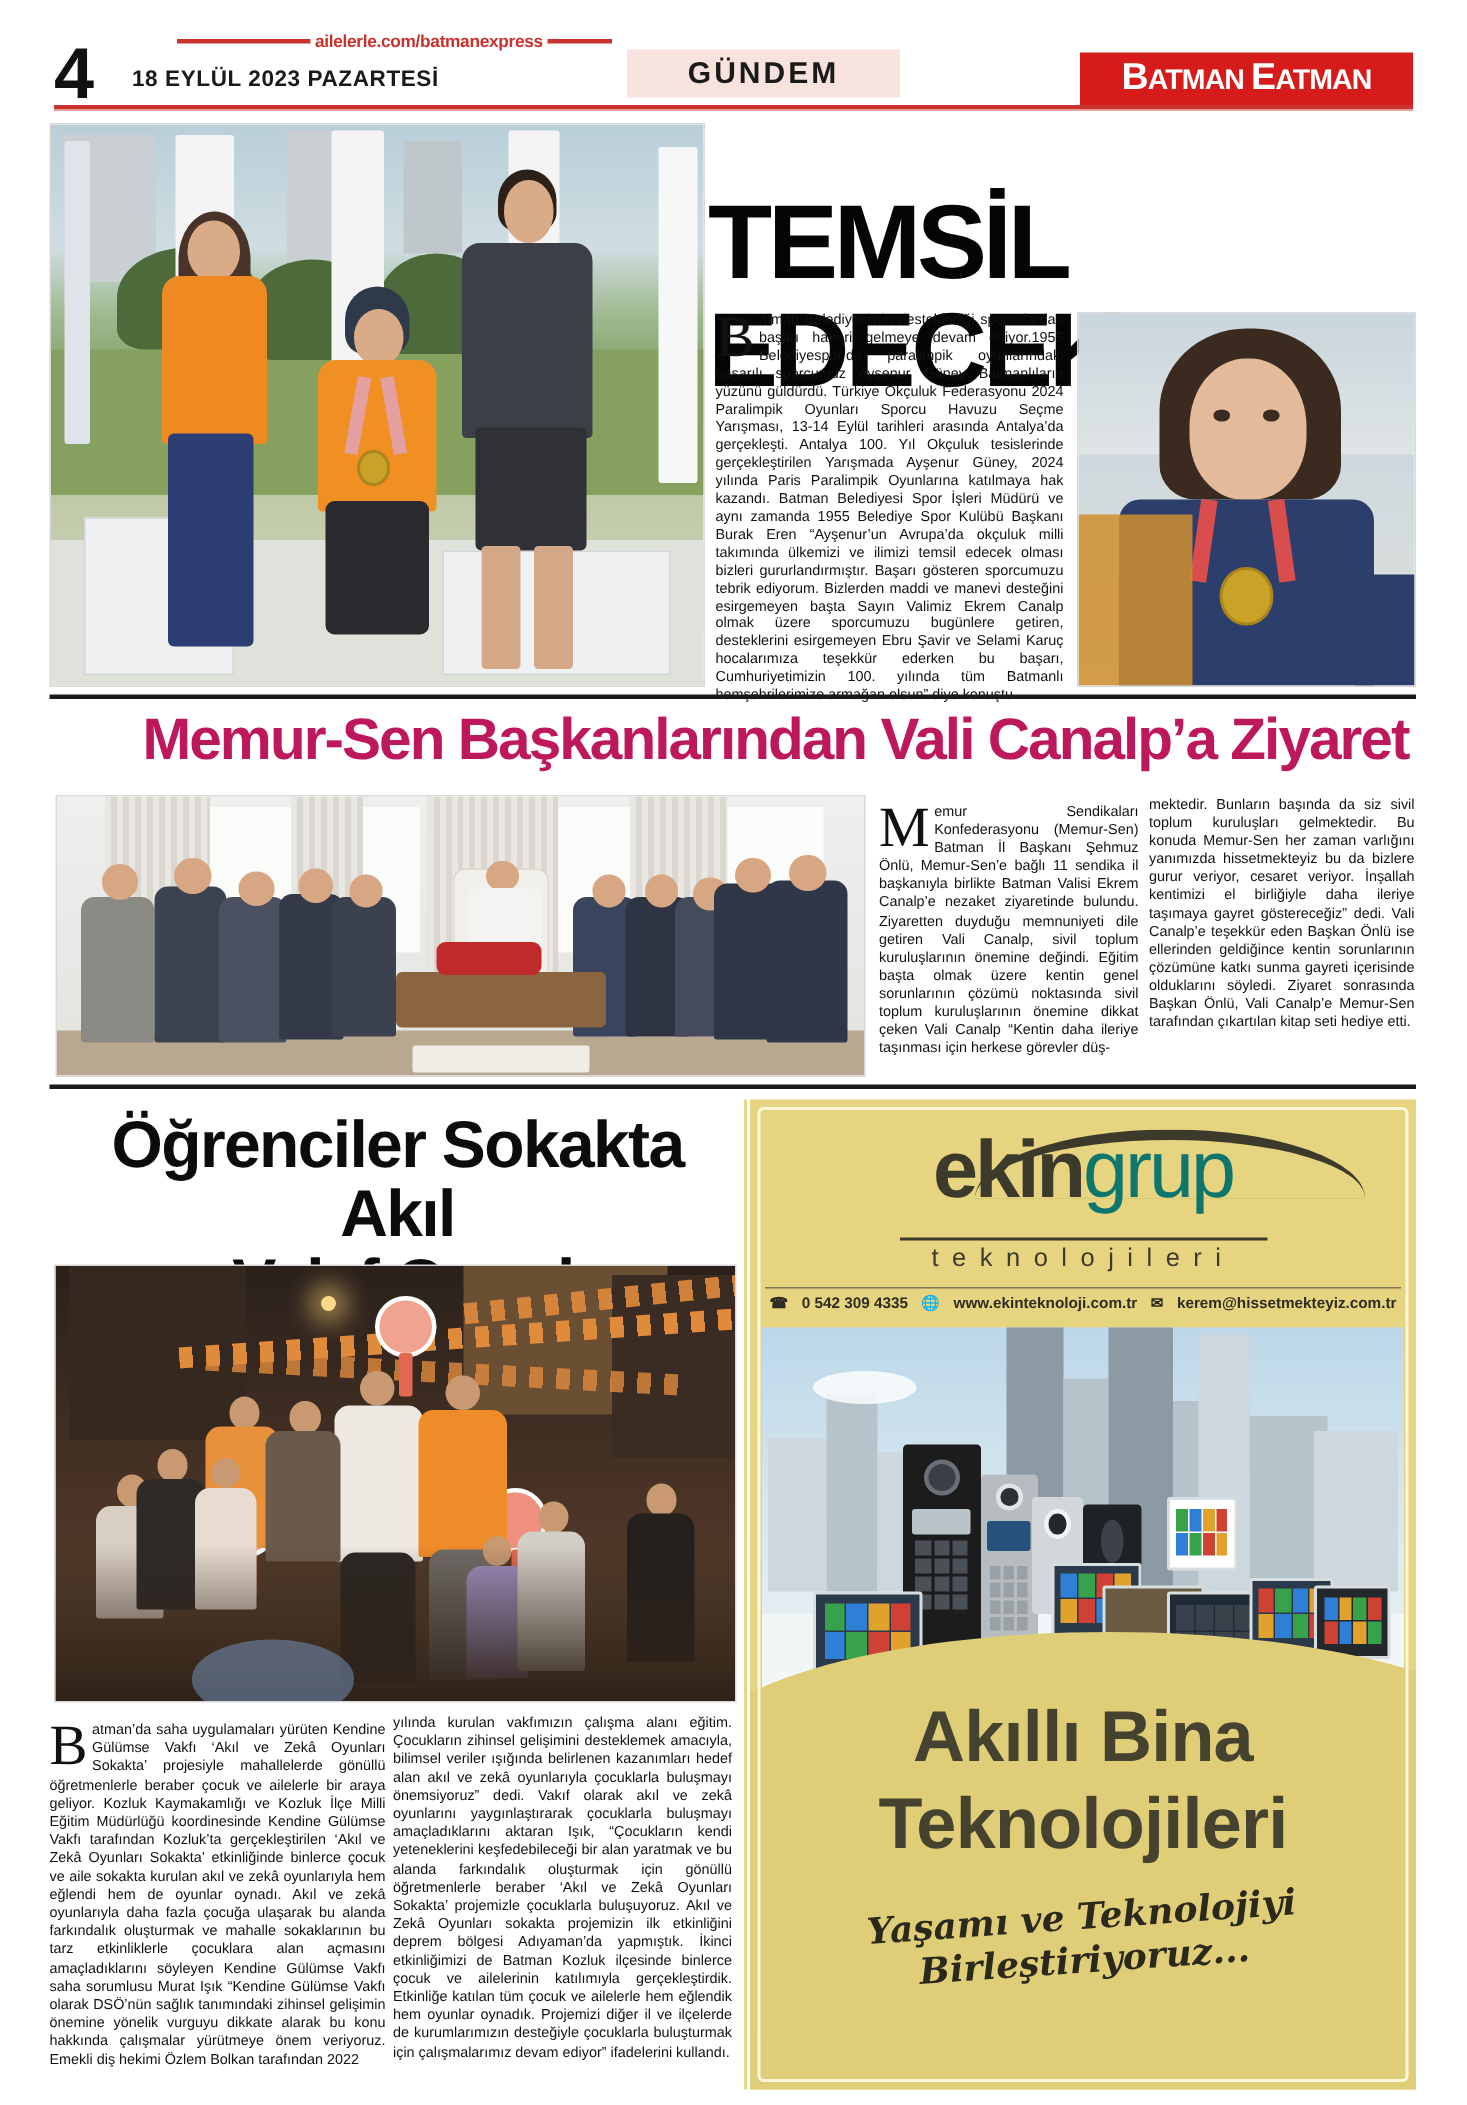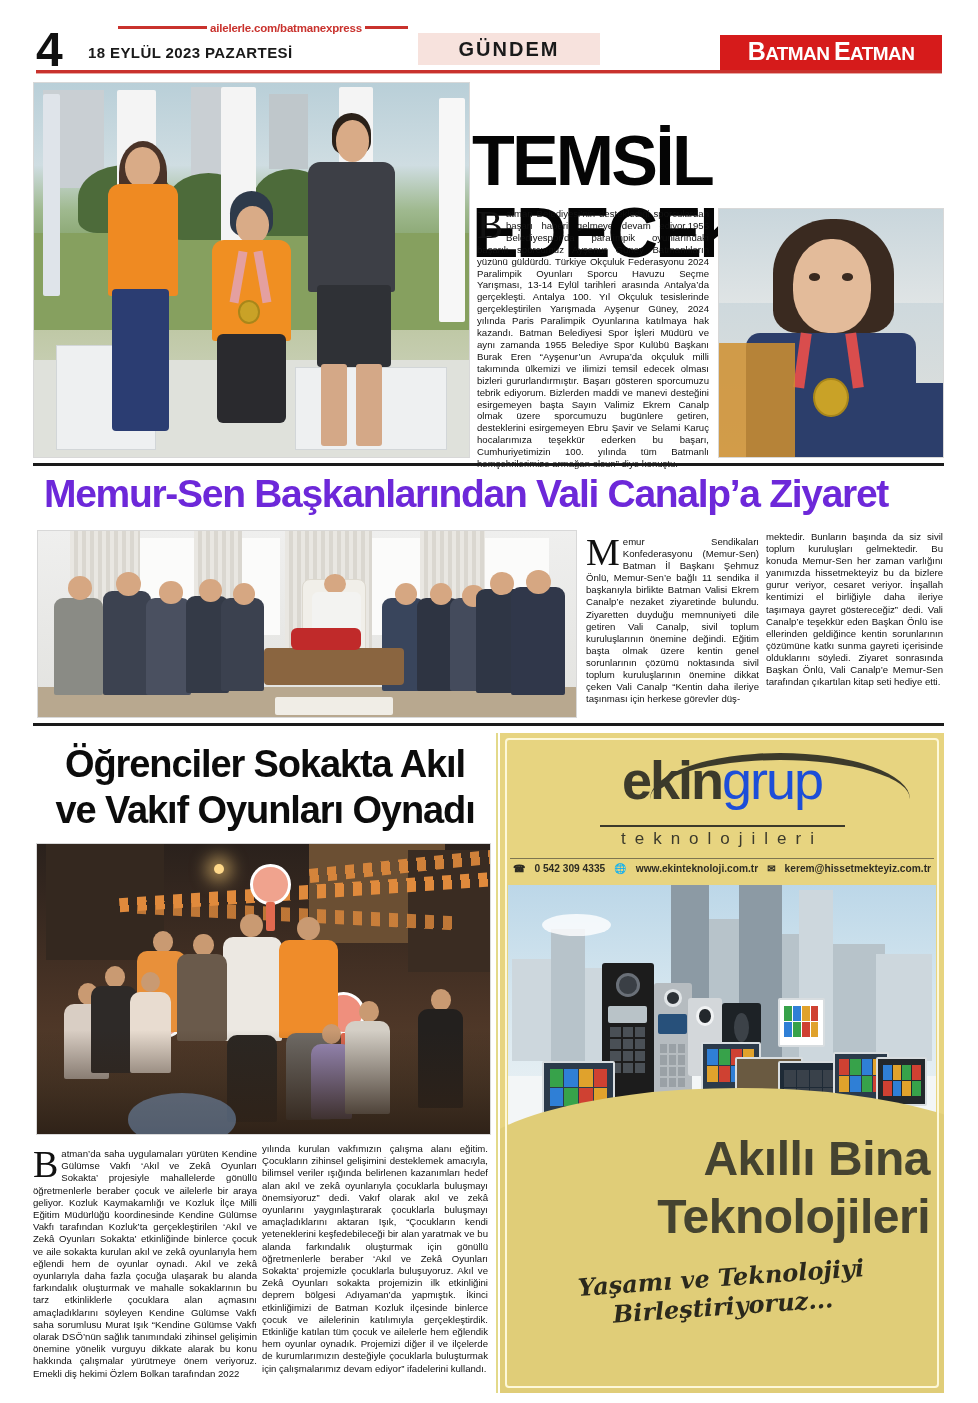--- a/index.html
+++ b/index.html
@@ -44,71 +44,71 @@
              line-height:11.9px; color:#111; text-align:justify; }
   .a1-body .dropcap { float:left; font-size:39px; line-height:31px; font-weight:normal;
                       padding:1px 3px 0 0; font-family:"Liberation Serif", serif; }
   .a1-photo2 { position:absolute; left:718px; top:208px; width:226px; height:250px;
                border:1px solid #d8d8d8; overflow:hidden; }
 
   .sep1 { position:absolute; left:33px; top:463px; width:911px; height:3px; background:#1a1a1a; }
 
   
   .a2-head { position:absolute; left:44px; top:471px; width:895px; font-size:39px;
-             font-weight:bold; color:#6d28d9; letter-spacing:-1.3px; line-height:46px;
-             text-align:left; }
+             font-weight:bold; color:#be185d; letter-spacing:-1.3px; line-height:46px;
+             text-align:right; }
   .a2-photo { position:absolute; left:37px; top:530px; width:540px; height:188px;
               border:1px solid #d8d8d8; overflow:hidden; }
   .a2-col1 { position:absolute; left:586px; top:536px; width:173px; font-size:9.6px;
              line-height:12.1px; color:#111; text-align:justify; }
   .a2-col1 .dropcap { float:left; font-size:38px; line-height:30px;
                       padding:1px 3px 0 0; font-family:"Liberation Serif", serif; }
   .a2-col2 { position:absolute; left:766px; top:531px; width:177px; font-size:9.6px;
              line-height:12.1px; color:#111; text-align:justify; }
 
   .sep2 { position:absolute; left:33px; top:723px; width:911px; height:3px; background:#1a1a1a; }
 
   
-  .a3-head { position:absolute; left:34px; top:741px; width:462px; font-size:38px;
+  .a3-head { position:absolute; left:34px; top:741px; width:462px; font-size:44px;
              font-weight:bold; color:#0c0c0c; letter-spacing:-1.1px; line-height:46px;
              text-align:center; }
   .a3-photo { position:absolute; left:36px; top:843px; width:455px; height:292px;
               border:1px solid #d8d8d8; overflow:hidden; }
   .a3-col1 { position:absolute; left:33px; top:1148px; width:224px; font-size:9.6px;
              line-height:12.2px; color:#111; text-align:justify; }
   .a3-col1 .dropcap { float:left; font-size:38px; line-height:30px;
                       padding:1px 3px 0 0; font-family:"Liberation Serif", serif; }
   .a3-col2 { position:absolute; left:262px; top:1143px; width:226px; font-size:9.6px;
              line-height:12.2px; color:#111; text-align:justify; }
 
   .vdivider { position:absolute; left:496px; top:733px; width:2px; height:660px; background:#e3d98a; }
 
   
   .ad { position:absolute; left:500px; top:733px; width:444px; height:660px;
         background:#e7d480; overflow:hidden; }
   .ad-logo { position:absolute; left:0; top:18px; width:444px; text-align:center;
              font-size:54px; font-weight:bold; color:#3c3a2b; letter-spacing:-2px;
              line-height:58px; }
-  .ad-logo .light { font-weight:normal; color:#1d4ed8; }
+  .ad-logo .light { font-weight:normal; color:#0f766e; }
   .ad-swoosh { position:absolute; left:150px; top:20px; width:260px; height:46px;
                border-top:7px solid #3c3a2b; border-radius:50%/100% 100% 0 0;
                border-left:0; border-right:0; border-bottom:0; }
   .ad-underline { position:absolute; left:100px; top:92px; width:245px; height:2px; background:#3c3a2b; }
   .ad-sub { position:absolute; left:0; top:96px; width:444px; text-align:center;
             font-size:17px; color:#3c3a2b; letter-spacing:9px; font-weight:500; }
   .ad-contactline { position:absolute; left:10px; top:125px; width:424px; height:1px; background:#7d7550; }
   .ad-contact { position:absolute; left:10px; top:130px; width:424px;
                 display:flex; align-items:center; justify-content:center; gap:9px;
                 font-size:10.2px; font-weight:bold; color:#2e2c22; }
   .ad-contact span.ico { font-size:10px; }
   .ad-img { position:absolute; left:8px; top:152px; width:428px; height:245px;
             overflow:hidden; background:#cfe0ea; }
   .ad-curve { position:absolute; left:-40px; top:355px; width:560px; height:330px;
               background:#e0cd78; border-radius:55% 55% 0 0 / 28% 28% 0 0; }
-  .ad-title { position:absolute; left:14px; top:397px; width:416px; text-align:right;
+  .ad-title { position:absolute; left:14px; top:397px; width:416px; text-align:center;
               font-size:48px; font-weight:bold; color:#454330; line-height:58px;
               letter-spacing:-0.5px; }
   .ad-slogan { position:absolute; left:14px; top:530px; width:416px; text-align:center;
                font-size:24px; color:#2b291c; font-family:"DejaVu Serif", serif;
                font-style:italic; font-weight:bold; transform:rotate(-4deg); }
   .ad-border { position:absolute; left:5px; top:5px; width:434px; height:650px;
                border:2px solid #fdf8d9; border-radius:4px; pointer-events:none; }
 
   
   .ph { position:absolute; inset:0; }

